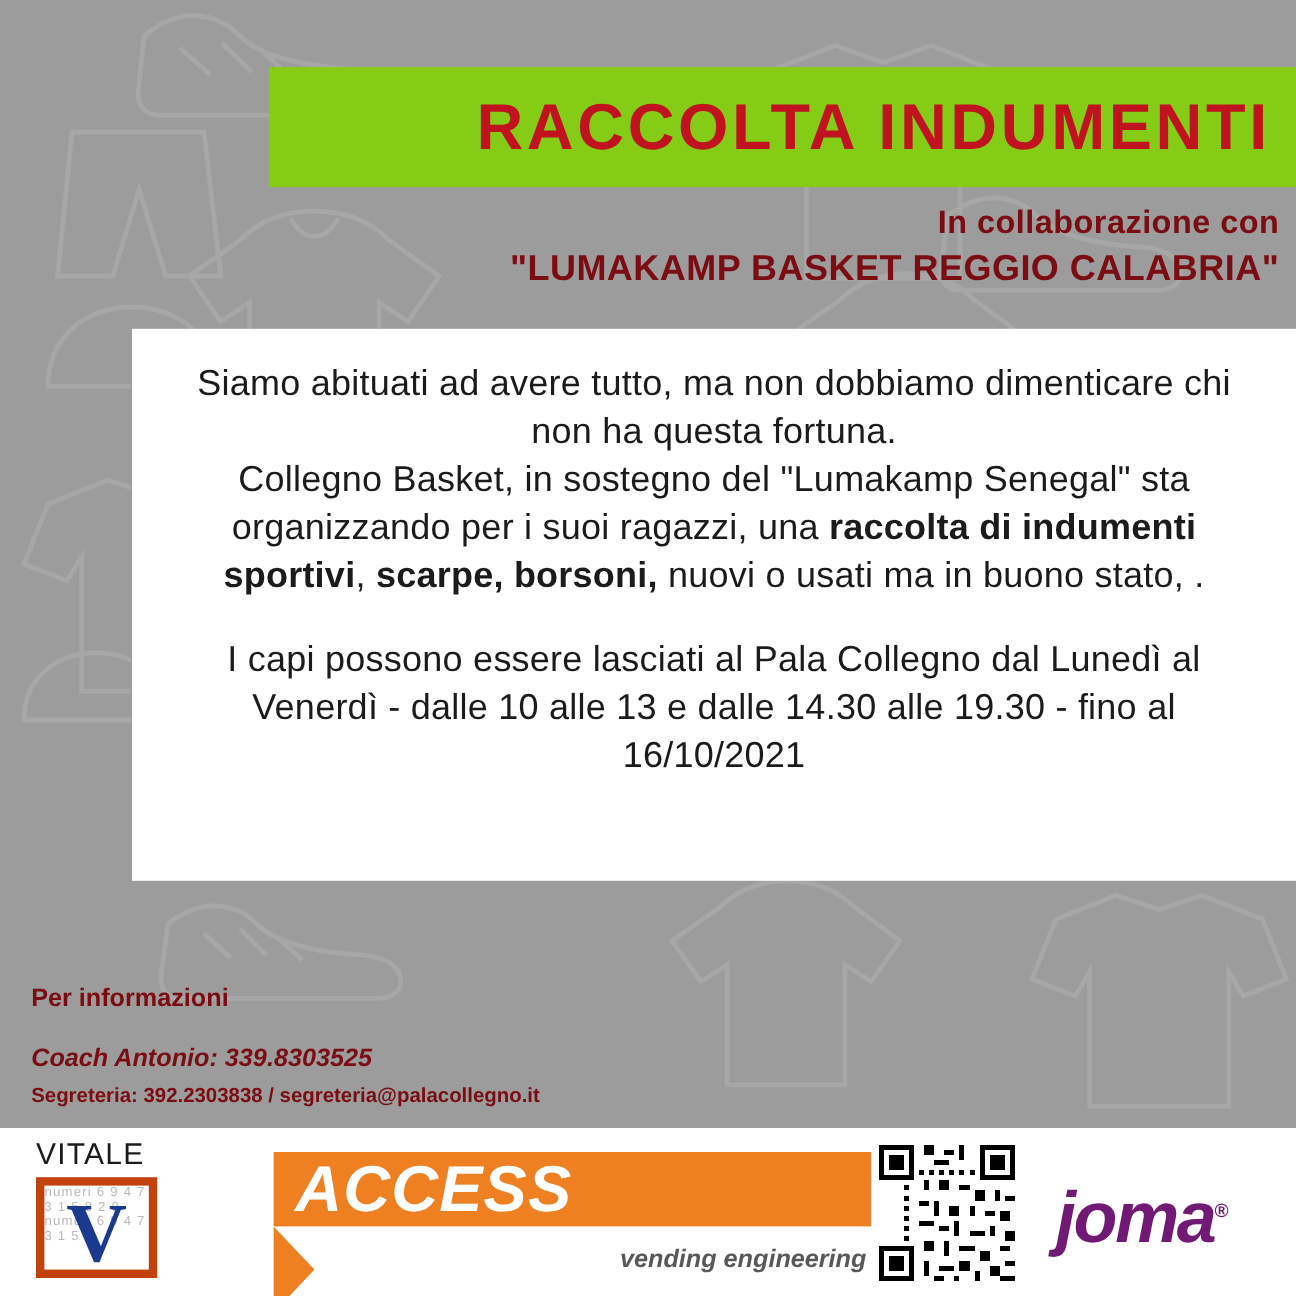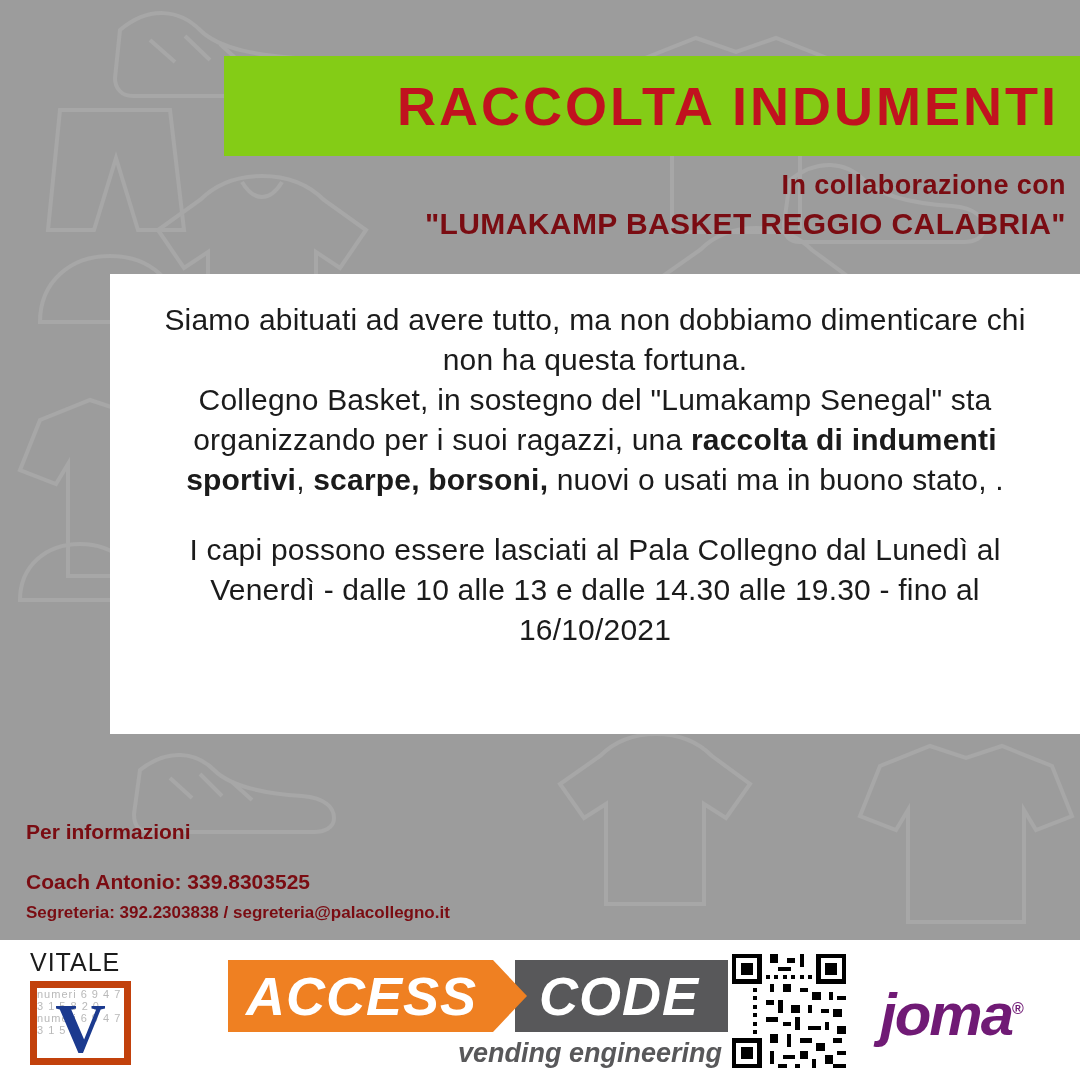--- a/index.html
+++ b/index.html
@@ -87,20 +87,21 @@
   }
   .contacts .info-title {
     font-size: 21px;
     font-weight: 700;
     margin-bottom: 26px;
   }
   .contacts .coach {
     font-size: 21px;
     font-weight: 700;
     margin-bottom: 9px;
+    font-style: italic;
   }
   .contacts .segreteria {
     font-size: 17px;
     font-weight: 700;
   }
 
   
   .footer {
     position: absolute;
     left: 0; bottom: 0;
@@ -136,21 +137,21 @@
     position:absolute; inset:0;
     color:#b9b9b9; font-size:11px; line-height:12px;
     overflow:hidden; letter-spacing:1px;
     z-index:-1;
   }
 
   .logo-access {
     position: absolute; left: 228px; top: 20px;
     width: 498px; height: 106px;
   }
-  .access-row { display: flex; height: 72px; }
+  .access-row { display: flex; height: 72px; flex-direction: column; }
   .access-orange {
     background: #ef8022; color: #ffffff;
     font-size: 54px; font-weight: 700; letter-spacing: 1px;
     display: flex; align-items: center; padding: 0 16px 0 18px;
     font-style: italic;
   }
   .access-arrow {
     width: 0; height: 0;
     border-top: 36px solid transparent;
     border-bottom: 36px solid transparent;
@@ -160,21 +161,21 @@
   .access-gray {
     background: #58585a; color: #ffffff;
     font-size: 54px; font-weight: 700; letter-spacing: 1px;
     display: flex; align-items: center; padding: 0 32px 0 24px;
     margin-left: -12px;
     font-style: italic;
   }
   .access-tag {
     text-align: right;
     color: #58585a;
-    font-size: 27px;
+    font-size: 21px;
     font-style: italic;
     font-weight: 700;
     margin-top: 6px;
     padding-right: 4px;
   }
 
   .qr {
     position: absolute; left: 728px; top: 950px;
     width: 122px; height: 122px;
     z-index: 4;

